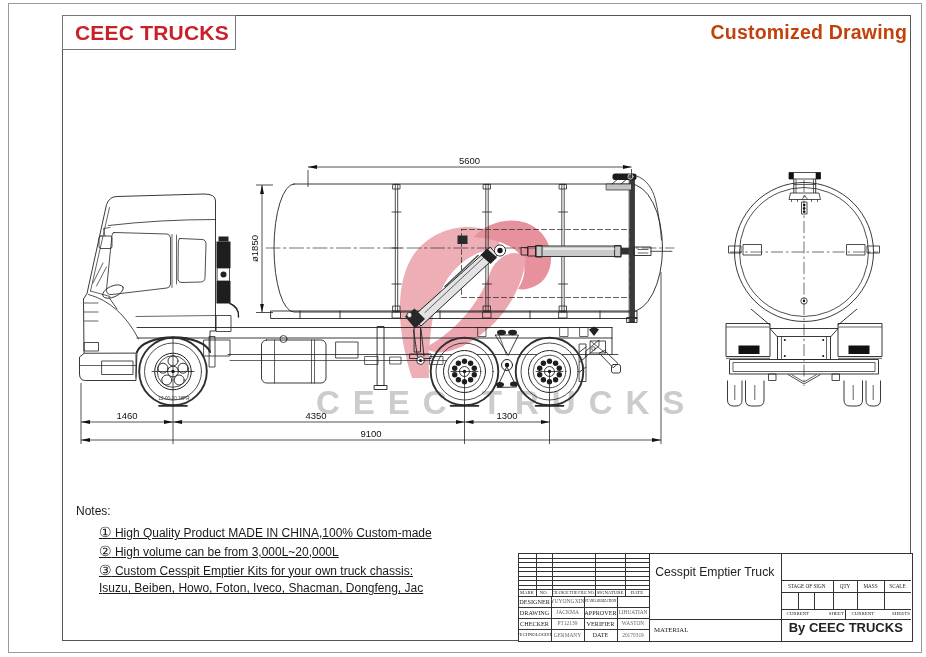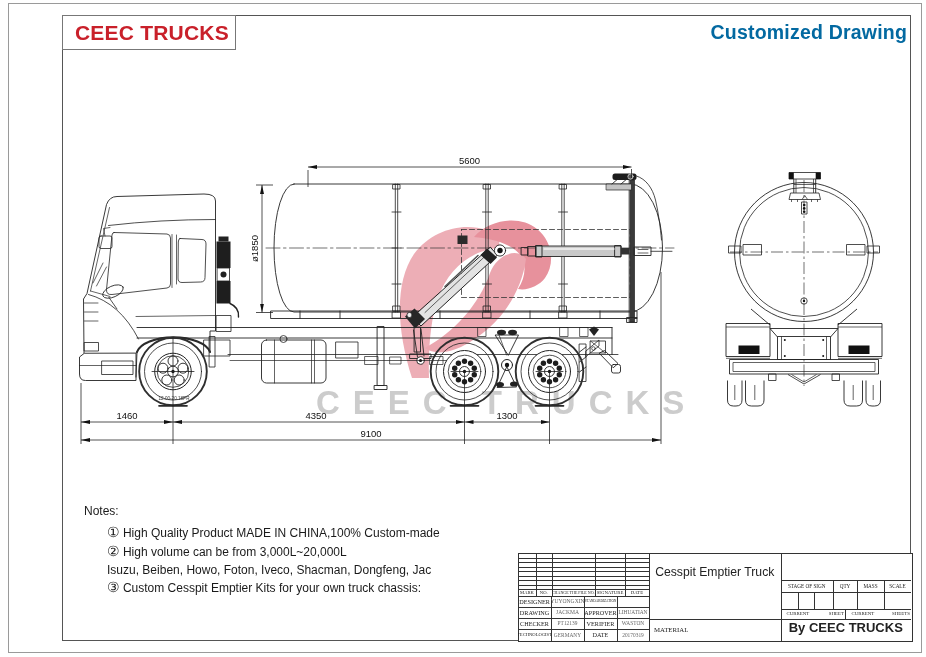--- a/index.html
+++ b/index.html
@@ -4,28 +4,28 @@
 <style>
   html,body{margin:0;padding:0;background:#fff;}
   body{width:926px;height:657px;position:relative;overflow:hidden;
        font-family:"Liberation Sans",sans-serif;-webkit-font-smoothing:antialiased;}
   .abs{position:absolute;}
   #outer-border{left:8px;top:3px;width:912px;height:648px;border:1px solid #9a9a9a;}
   #inner-frame{left:62px;top:15px;width:847px;height:624px;border:1px solid #555;}
   #logo-box{left:62px;top:15px;width:172px;height:33px;border:1px solid #777;
             display:flex;align-items:center;background:#fff;}
   #logo-text{font-weight:bold;font-size:21px;letter-spacing:.2px;color:#c9202a;padding-left:12px;white-space:nowrap;}
-  #custom-drawing{right:19px;top:21px;font-weight:bold;font-size:19.5px;color:#0369a1;letter-spacing:.2px;margin-left:48px;}
+  #custom-drawing{right:19px;top:21px;font-weight:bold;font-size:19.5px;color:#c2410c;letter-spacing:.2px;margin-left:48px;}
   #drawing-svg{left:0;top:0;width:926px;height:657px;}
   
-  #notes{left:76px;top:504px;width:420px;color:#1a1a1a;font-size:12px;margin-left:8px;}
+  #notes{left:76px;top:504px;width:420px;color:#1a1a1a;font-size:12px;}
   #notes .ni::first-letter{font-size:14px;}
   #notes .ni.last::first-letter{font-size:12px;}
   #notes .nh{margin:0 0 7px 0;}
-  #notes .ni{margin:0 0 2.6px 23px;line-height:15.2px;white-space:nowrap;}
+  #notes .ni{margin:0 0 2.6px 23px;line-height:15.2px;white-space:nowrap;text-decoration:underline;}
   #notes .ni.last{margin-top:2px;}
   
   #titleblock{left:518px;top:553px;width:394px;height:88px;background:#fff;}
   #titleblock .ln{position:absolute;background:#333;}
   #titleblock .tx{position:absolute;font-family:"Liberation Serif",serif;color:#222;
                   display:flex;align-items:center;justify-content:center;white-space:nowrap;overflow:hidden;}
   #titleblock .val{color:#666;}
   #titleblock .sans{font-family:"Liberation Sans",sans-serif;}
   #tb-border{position:absolute;left:0;top:0;width:393px;height:87px;border:1px solid #333;}
 </style>
@@ -423,22 +423,22 @@
 
 <div class="abs" id="logo-box">
   <span id="logo-text">CEEC TRUCKS</span>
 </div>
 <div class="abs" id="custom-drawing">Customized Drawing</div>
 
 <div class="abs" id="notes">
   <div class="nh">Notes:</div>
   <div class="ni">① High Quality Product MADE IN CHINA,100% Custom-made</div>
   <div class="ni">② High volume can be from 3,000L~20,000L</div>
+  <div class="ni">③ Custom Cesspit Emptier Kits for your own truck chassis:</div>
   <div class="ni last">Isuzu, Beiben, Howo, Foton, Iveco, Shacman, Dongfeng, Jac</div>
-  <div class="ni">③ Custom Cesspit Emptier Kits for your own truck chassis:</div>
 </div>
 
 <div class="abs" id="titleblock">
   <div id="tb-border"></div>
 <div class="ln" style="left: 131px; top: 0px; width: 1px; height: 87.5px;"></div>
     <div class="ln" style="left: 262.5px; top: 0px; width: 1px; height: 87.5px;"></div>
     <div class="ln" style="left: 0px; top: 4.5px; width: 131px; height: 1px;"></div>
     <div class="ln" style="left: 0px; top: 9px; width: 131px; height: 1px;"></div>
     <div class="ln" style="left: 0px; top: 13.5px; width: 131px; height: 1px;"></div>
     <div class="ln" style="left: 0px; top: 18px; width: 131px; height: 1px;"></div>

